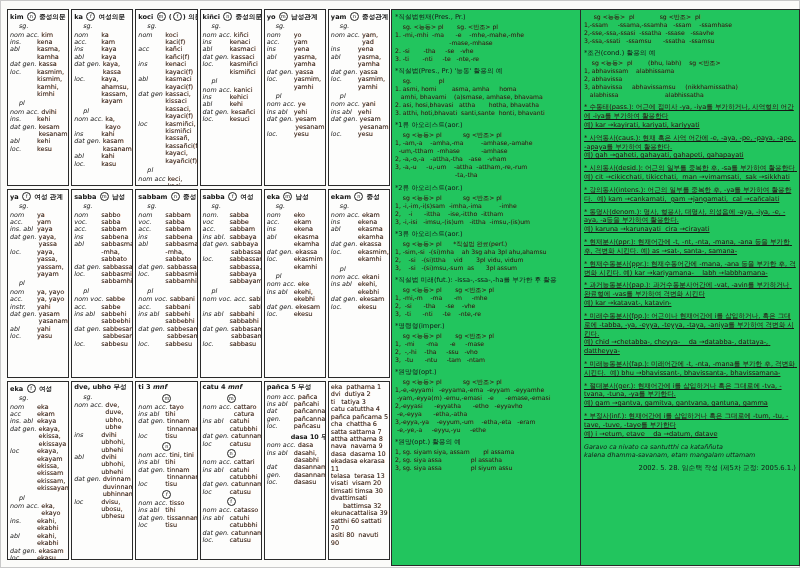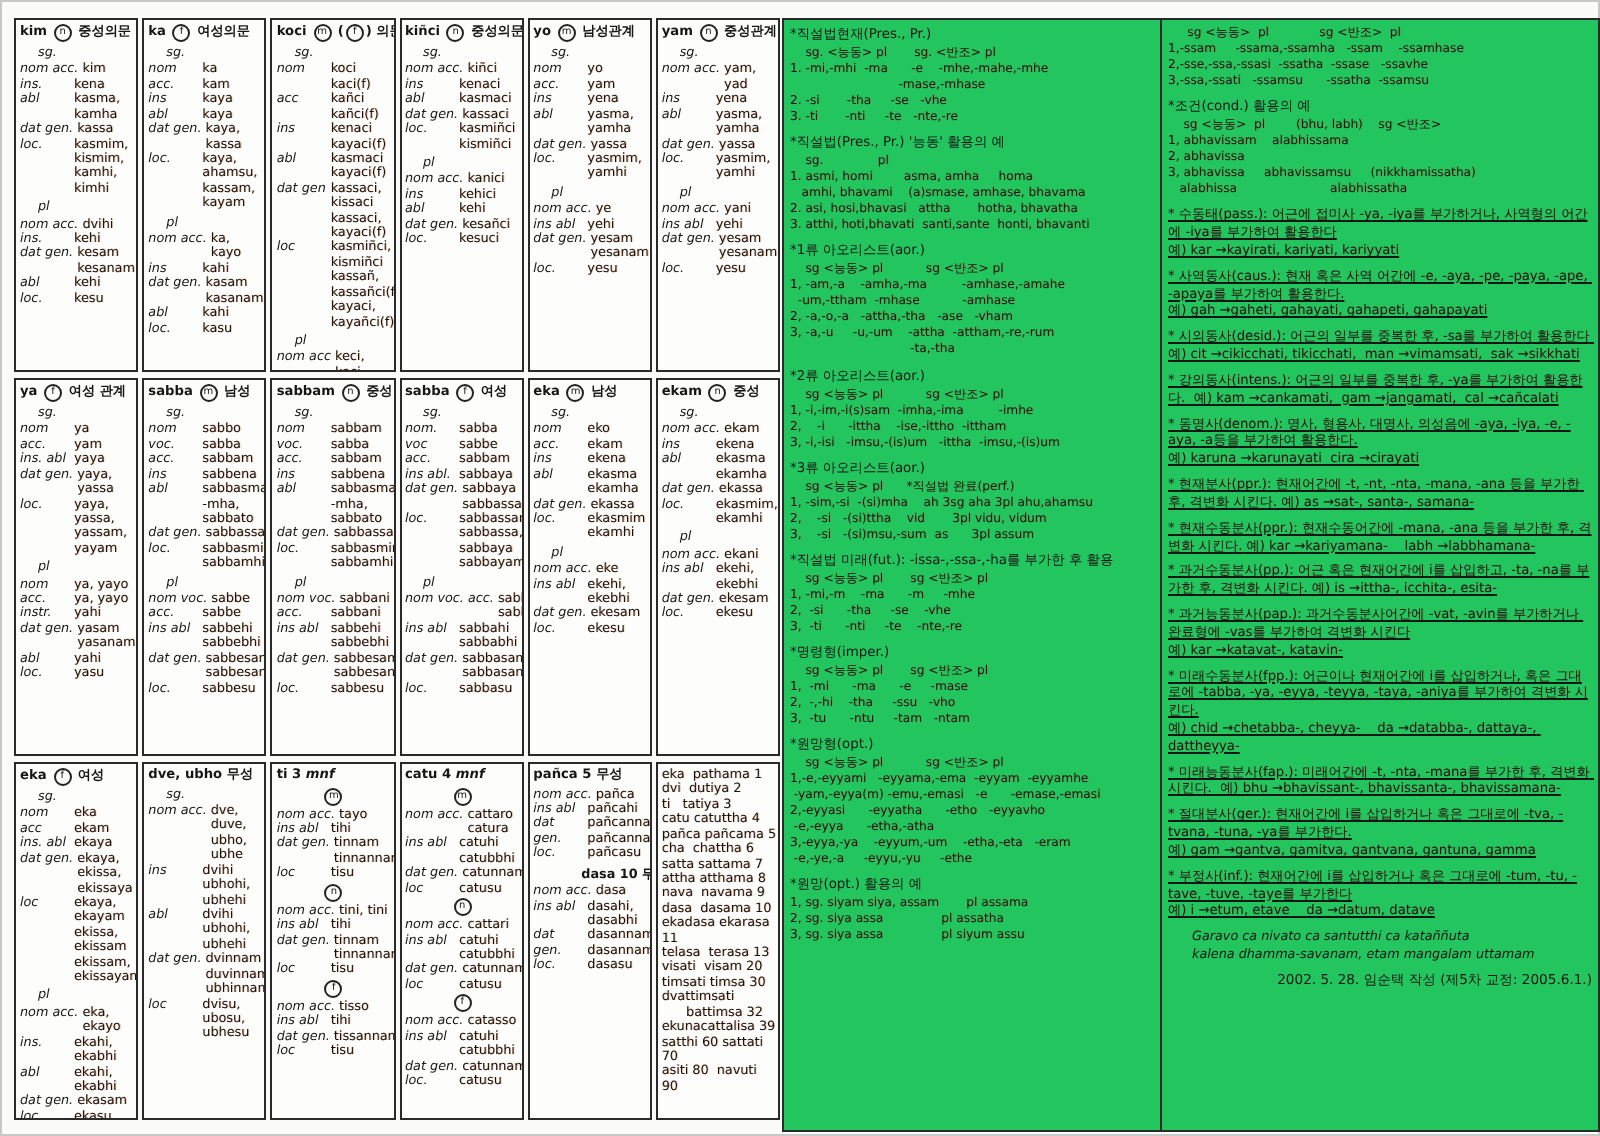--- a/index.html
+++ b/index.html
@@ -20,21 +20,21 @@
   .l{flex:0 0 auto;min-width:25px;font-style:italic;padding-right:2px;}
   .f{white-space:pre-wrap;text-shadow:0.4px 0 rgba(224,92,26,0.40);}
   .colA,.colB{position:absolute;top:9px;height:549px;border:1px solid #2a2a2a;
               padding:3px 3px;overflow:hidden;background:#22c55e;}
   .colA{left:391px;width:184px;}
   .colB{left:580px;width:212px;}
   .sec{margin-bottom:4px;}
   .sttl{font-size:6.7px;margin-bottom:1px;white-space:pre-wrap;}
   .pline{white-space:pre;font-size:6.1px;line-height:1.32;text-shadow:0.4px 0 rgba(224,92,26,0.35);}
   .para{font-size:6.6px;line-height:1.34;white-space:pre-wrap;text-shadow:0.4px 0 rgba(224,92,26,0.25);text-decoration:underline;}
-  .vline{font-size:6.4px;margin-left:12px;line-height:1.3;font-style:italic;}
+  .vline{font-size:6.4px;line-height:1.3;font-style:italic;}
   .dline{font-size:6.8px;text-align:right;margin-top:3px;}
 </style>
 </head>
 <body>
 
 <div class="sheet">
   <div class="grid">
       <div class="cell">
         <div class="ttl"><span>kim</span> <span class="g">n</span> <span>중성의문</span> </div>
         <div class="hdr">sg.</div>
@@ -1016,23 +1016,20 @@
         <div class="para">* 동명사(denom.): 명사, 형용사, 대명사, 의성음에 -aya, -iya, -e, -aya, -a등을 부가하여 활용한다.
 예) karuna →karunayati  cira →cirayati</div>
       </div>
       <div class="sec">
         <div class="para">* 현재분사(ppr.): 현재어간에 -t, -nt, -nta, -mana, -ana 등을 부가한 후, 격변화 시킨다. 예) as →sat-, santa-, samana-</div>
       </div>
       <div class="sec">
         <div class="para">* 현재수동분사(ppr.): 현재수동어간에 -mana, -ana 등을 부가한 후, 격변화 시킨다. 예) kar →kariyamana-    labh →labbhamana-</div>
       </div>
       <div class="sec">
-        <div class="para">* 과거수동분사(pp.): 어근 혹은 현재어간에 i를 삽입하고, -ta, -na를 부가한 후, 격변화 시킨다. 예) is →ittha-, icchita-, esita-</div>
-      </div>
-      <div class="sec">
         <div class="para">* 과거능동분사(pap.): 과거수동분사어간에 -vat, -avin를 부가하거나 완료형에 -vas를 부가하여 격변화 시킨다
 예) kar →katavat-, katavin-</div>
       </div>
       <div class="sec">
         <div class="para">* 미래수동분사(fpp.): 어근이나 현재어간에 i를 삽입하거나, 혹은 그대로에 -tabba, -ya, -eyya, -teyya, -taya, -aniya를 부가하여 격변화 시킨다.
 예) chid →chetabba-, cheyya-    da →databba-, dattaya-, dattheyya-</div>
       </div>
       <div class="sec">
         <div class="para">* 미래능동분사(fap.): 미래어간에 -t, -nta, -mana를 부가한 후, 격변화 시킨다.  예) bhu →bhavissant-, bhavissanta-, bhavissamana-</div>
       </div>

